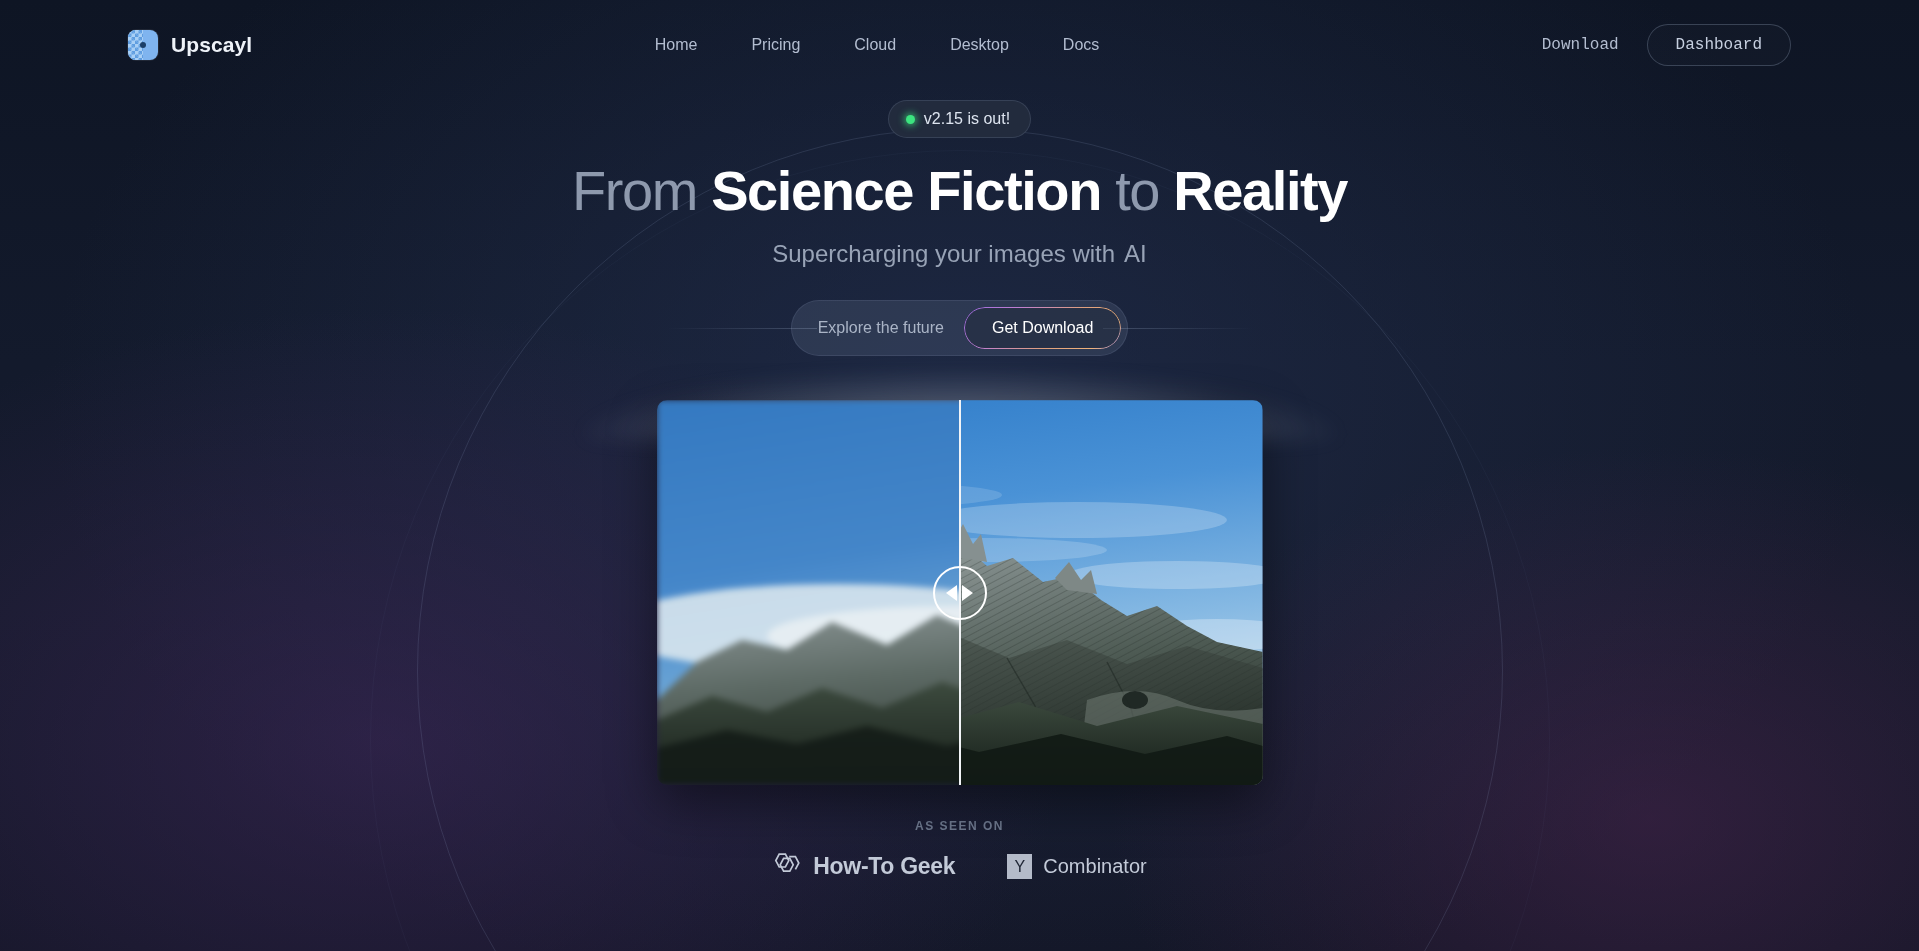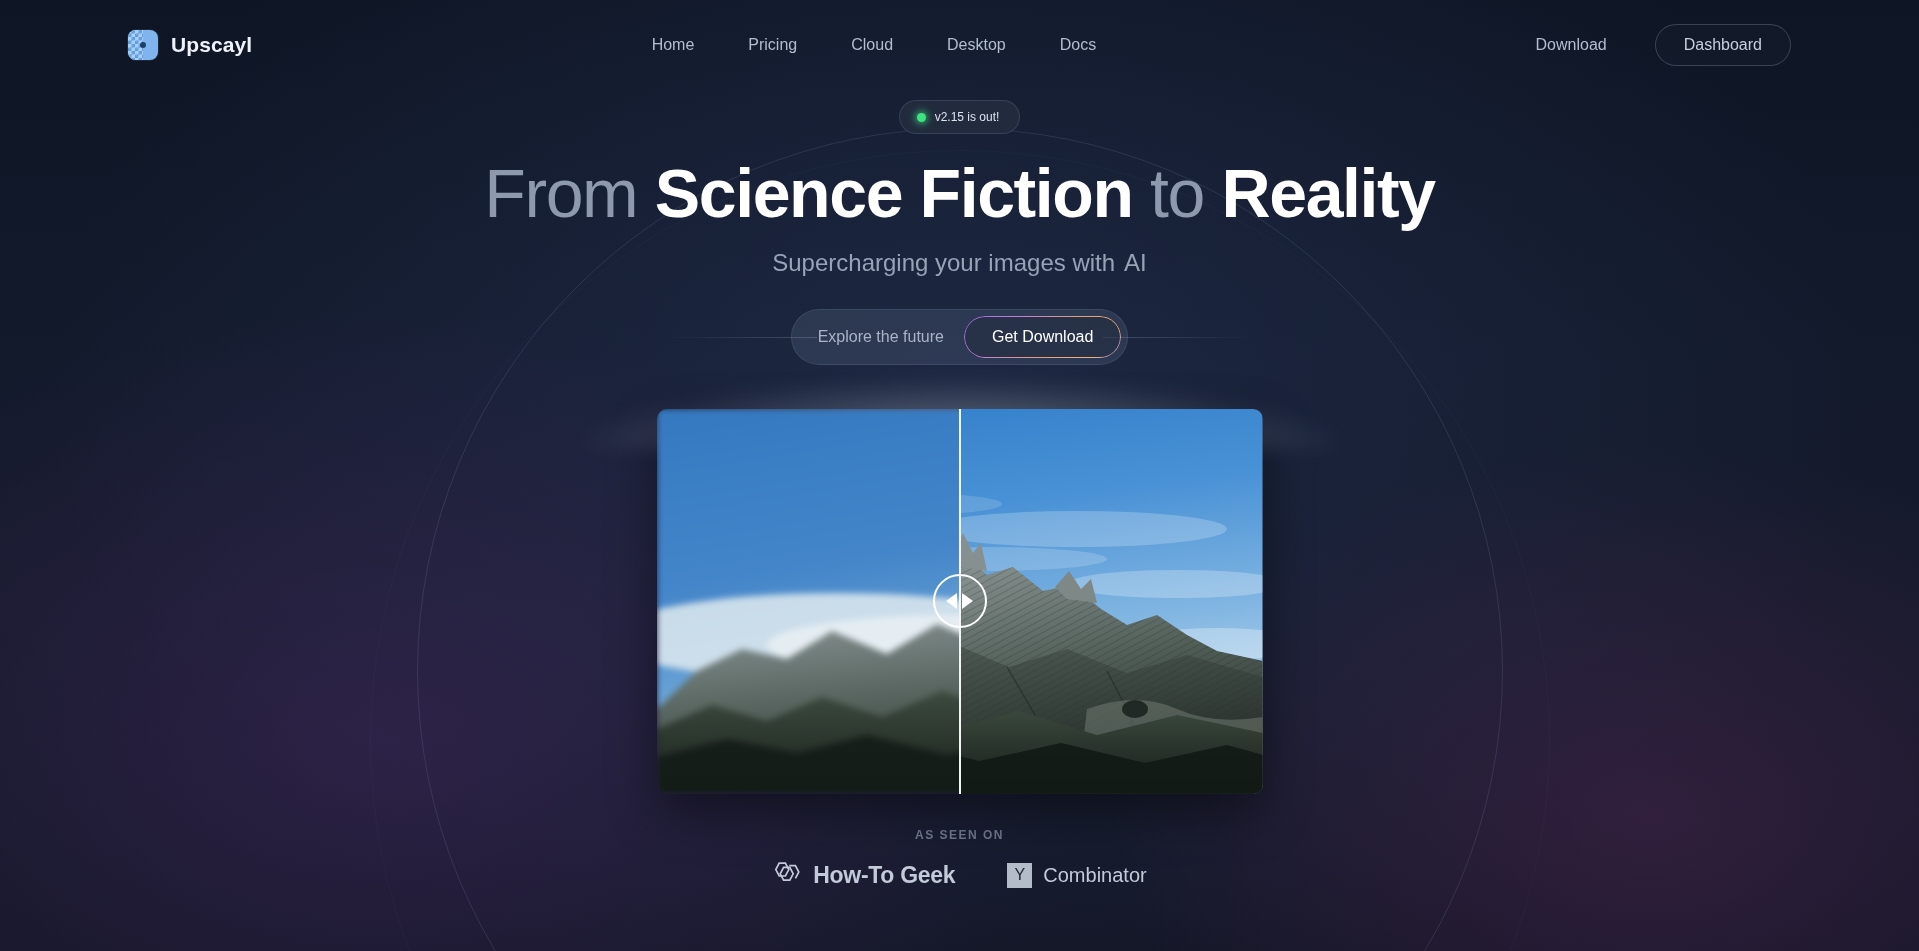--- a/index.html
+++ b/index.html
@@ -111,21 +111,22 @@
     color: #b3bdd0;
     text-decoration: none;
     cursor: pointer;
     white-space: nowrap;
     text-align: right;
   }
 
   .header-right {
     display: flex;
     align-items: center;
-    gap: 48px;
+    gap: 28px;
+    font-family: Liberation Mono, monospace;
   }
   .download-link {
     font-size: 16px;
     color: #b3bdd0;
     text-decoration: none;
     cursor: pointer;
   }
   .dashboard-btn {
     font-size: 16px;
     color: #c6cfdf;
@@ -147,36 +148,36 @@
 
   .version-badge {
     display: inline-flex;
     align-items: center;
     gap: 9px;
     margin-top: 10px;
     padding: 9px 20px 9px 17px;
     border-radius: 999px;
     background: #222b3d;
     border: 1px solid rgba(150,168,200,0.18);
-    font-size: 12px;
+    font-size: 16px;
     color: #dde4ef;
     cursor: pointer;
     position: relative;
   }
   .green-dot {
     width: 9px; height: 9px;
     border-radius: 50%;
     background: #3ce47f;
     box-shadow: 0 0 7px 2px rgba(60,228,127,0.65);
     flex: none;
   }
 
   .headline {
     margin-top: 24px;
-    font-size: 68px;
+    font-size: 56px;
     line-height: 1.04;
     letter-spacing: -1.4px;
     white-space: nowrap;
   }
   .hl-dim { color: #8e99ad; font-weight: 400; }
   .hl-bold { color: #ffffff; font-weight: 700; }
 
   .subtitle {
     margin-top: 20px;
     font-size: 24px;

